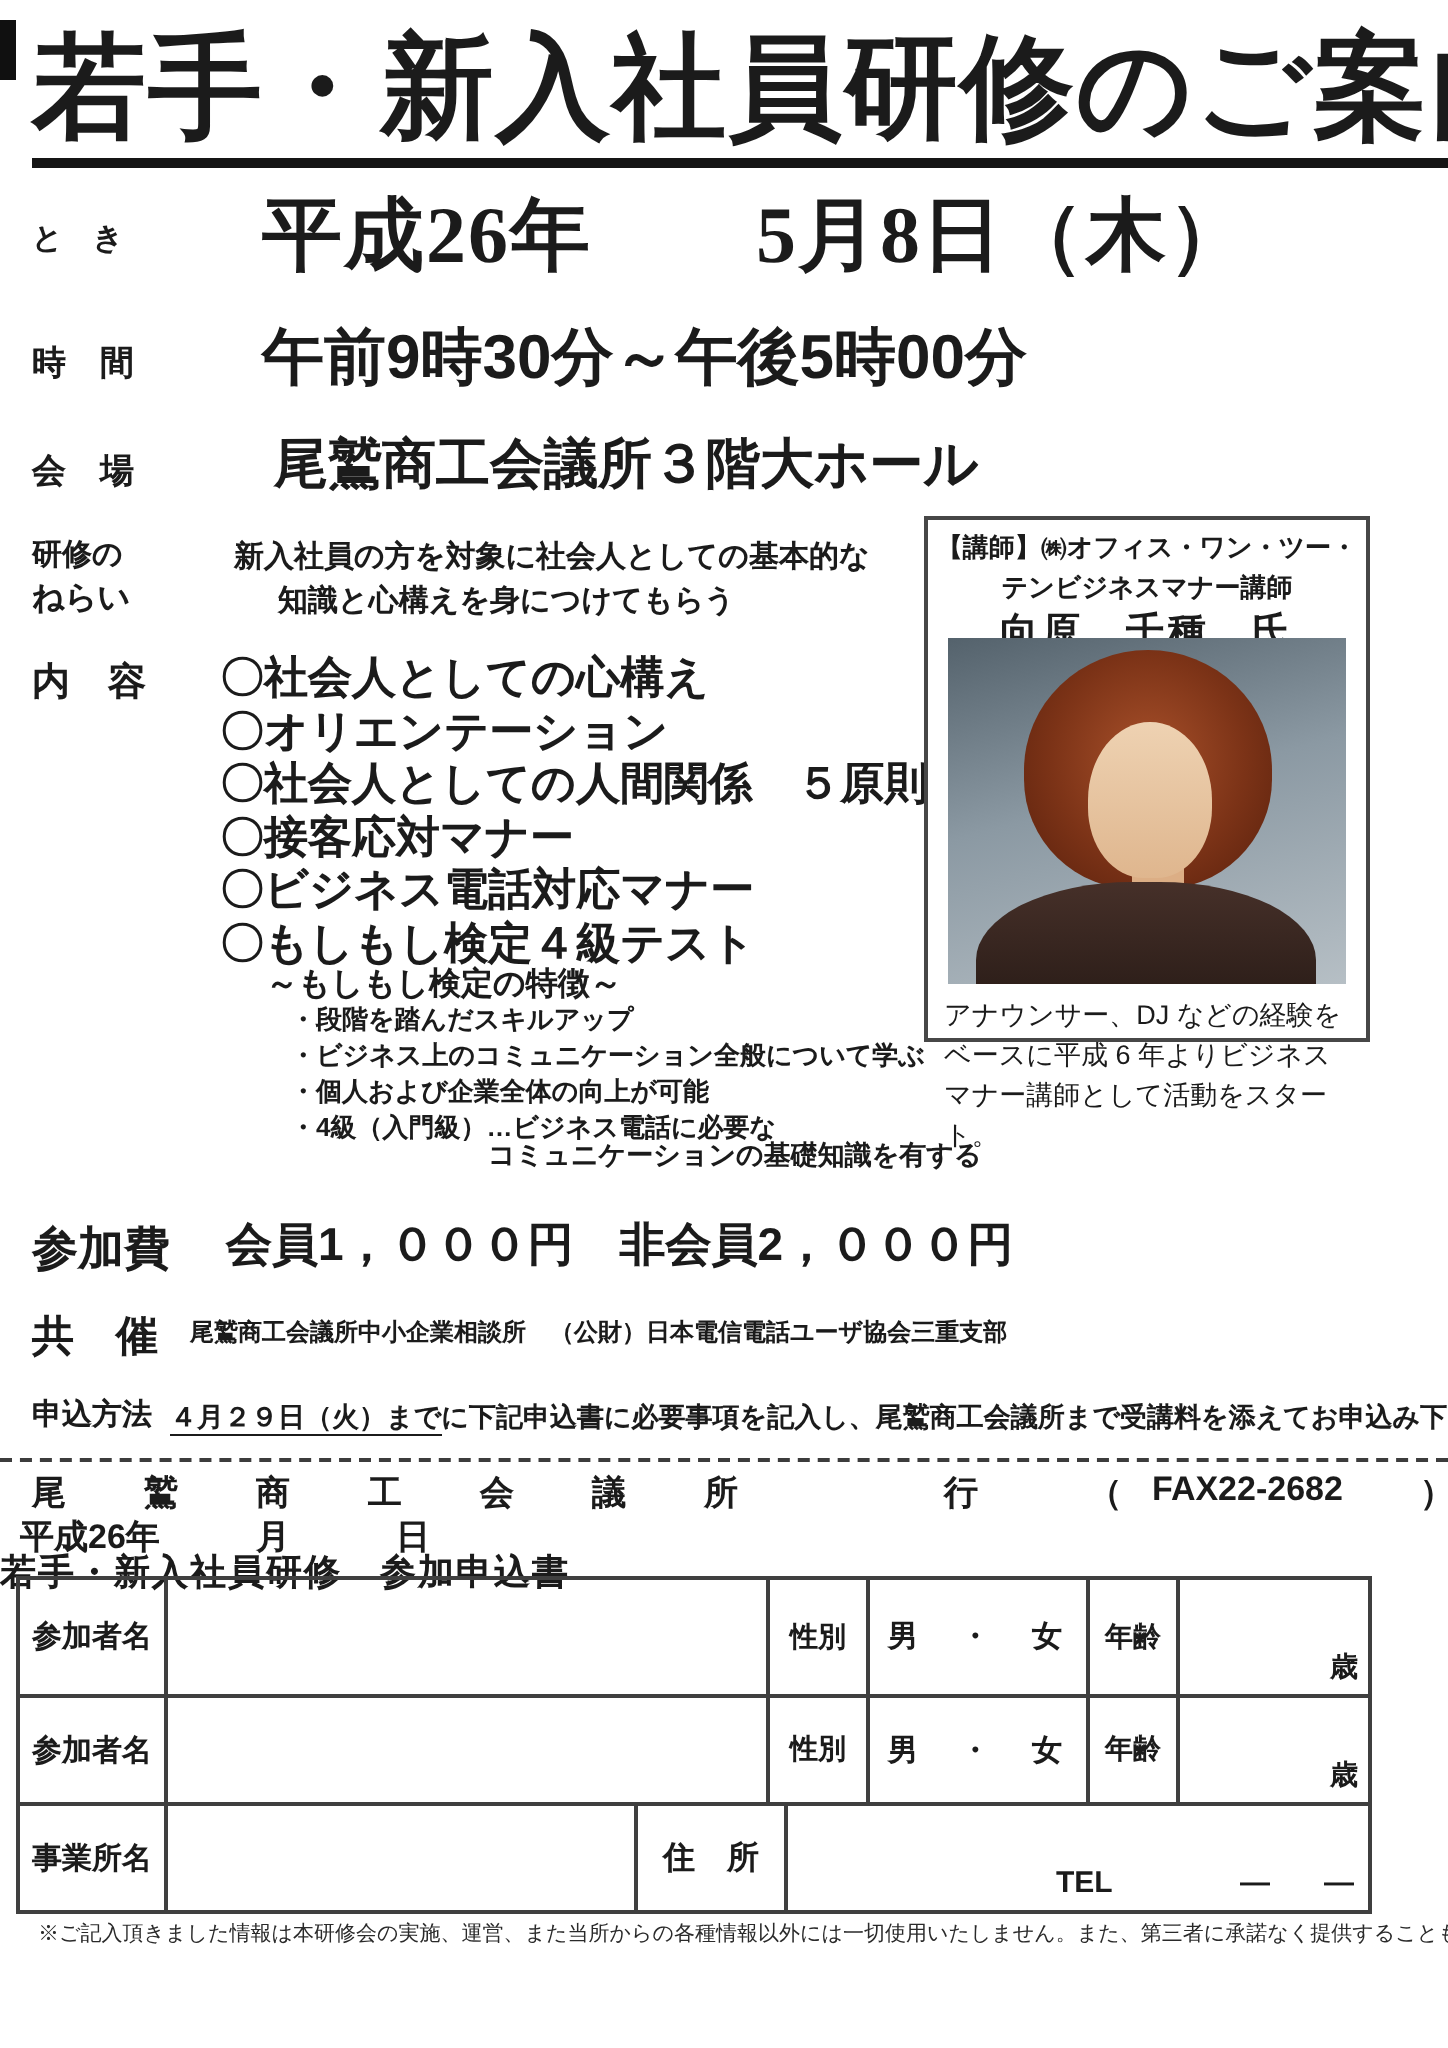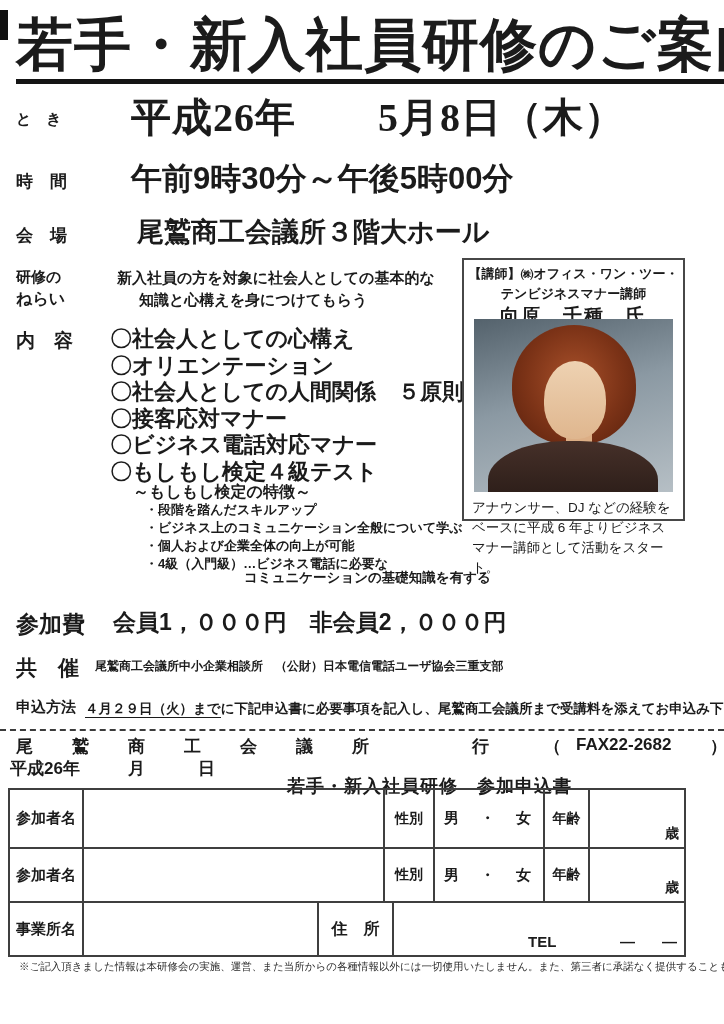--- a/index.html
+++ b/index.html
@@ -51,21 +51,21 @@
   .fax-recipient { left:16px; letter-spacing:39px; }
   .fax-direction { left:472px; }
   .fax-open   { left:544px; }
   .fax-number { left:576px; }
   .fax-close  { left:710px; }
 
   .era  { left:10px;  top:757px; font-size:17px; }
   .mon  { left:128px; top:757px; font-size:17px; }
   .day  { left:198px; top:757px; font-size:17px; }
 
-  .form-title { position:absolute; left:0; top:774px; width:572px; text-align:right;
+  .form-title { position:absolute; left:0; top:774px; width:572px; text-align:left;
                 font-size:18px; font-weight:bold; letter-spacing:1px; }
 
   
   .apptable { position:absolute; left:8px; top:788px; width:678px; height:169px;
               border:2px solid #3f3f3f; box-sizing:border-box; }
   .apptable .hline { position:absolute; left:0; right:0; height:2px; background:#3f3f3f; }
   .apptable .vline { position:absolute; width:2px; background:#3f3f3f; }
   .cell { position:absolute; display:flex; align-items:center; justify-content:center;
           font-size:15px; font-weight:bold; box-sizing:border-box; }
   .age-cell  { position:absolute; box-sizing:border-box; }

